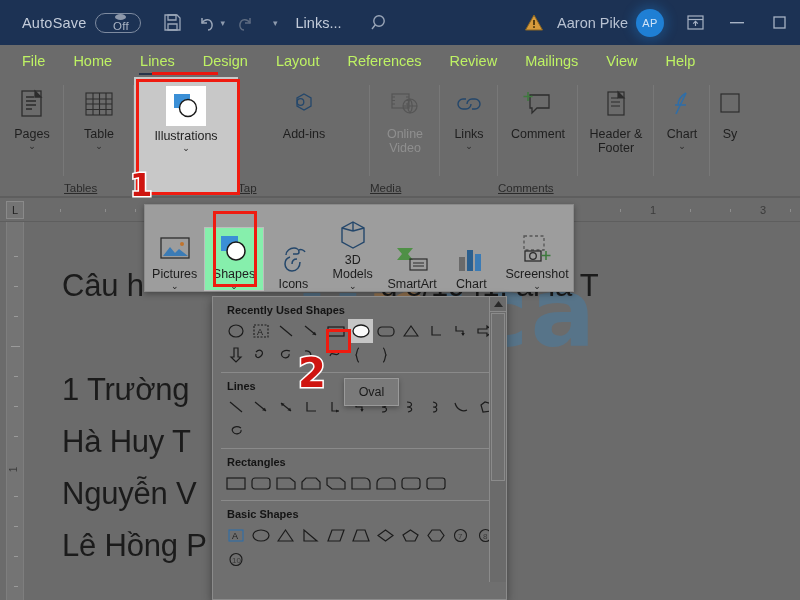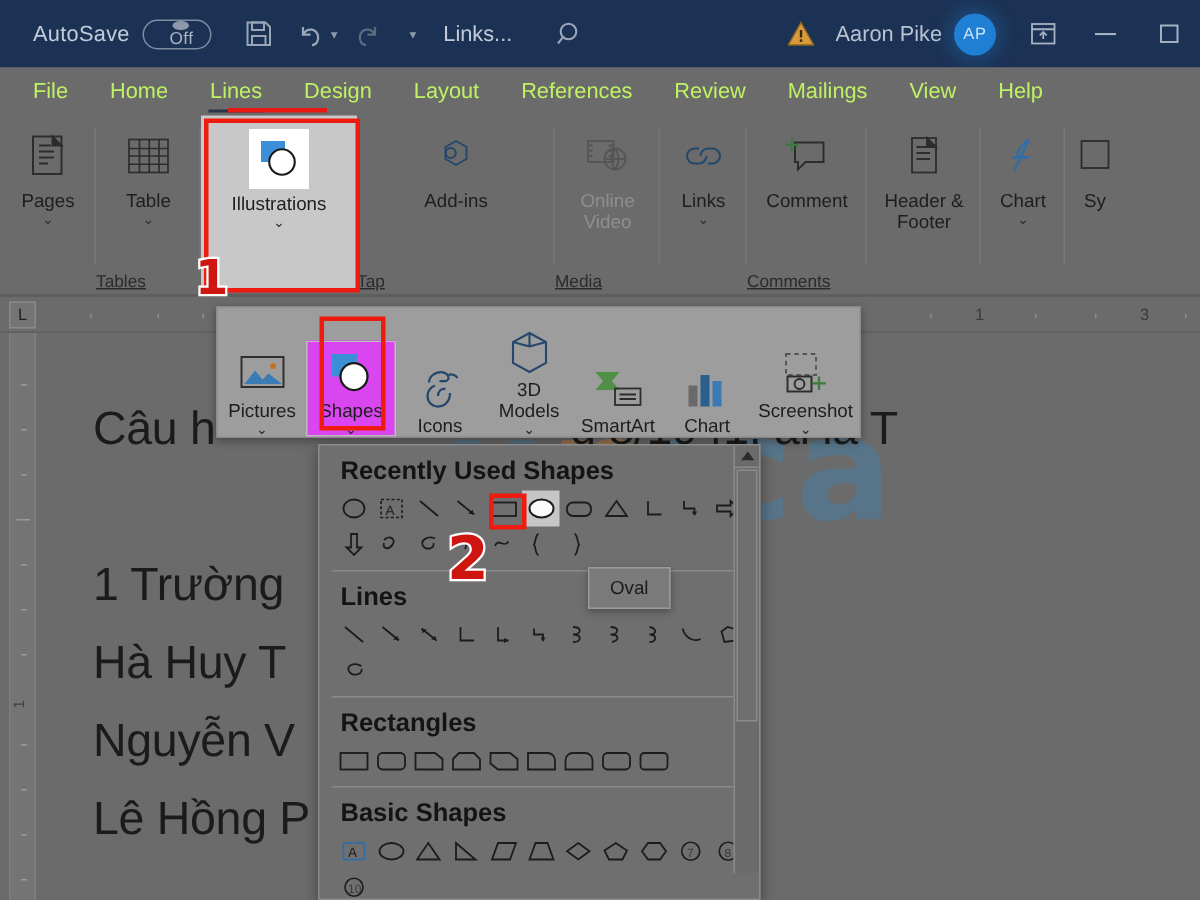--- a/index.html
+++ b/index.html
@@ -110,46 +110,45 @@
   .illus-panel{
     position:absolute; left:144px; top:204px; width:430px; height:88px;
     background:#9d9d9d; border:1px solid #8a8a8a;
     display:flex; align-items:flex-end; padding-top:2px;
     box-shadow:0 2px 6px rgba(0,0,0,.35);
   }
   .ip-btn{ display:flex; flex-direction:column; align-items:center; width:61px; padding-top:4px;}
   .ip-ico{ width:36px;height:36px;display:flex;align-items:center;justify-content:center;}
   .ip-lbl{ font-size:12.5px; color:#1d1d1d; text-align:center; line-height:14px;}
   .ip-dn{ font-size:9px; color:#222; line-height:10px;}
-  .ip-btn.sel{ background:#d946ef; box-shadow:inset 0 0 0 1px #bdbdbd; }
+  .ip-btn.sel{ background:#86efac; box-shadow:inset 0 0 0 1px #bdbdbd; }
   
   .shapes{
     position:absolute; left:212px; top:296px; width:295px; height:304px;
     background:#6f6f6f; border:1px solid #8b8b8b;
     box-shadow:0 3px 9px rgba(0,0,0,.4);
     overflow:hidden;
   }
-  .sec-title{ font-size:17px; font-weight:bold; color:#141414; padding:7px 0 3px 14px;}
+  .sec-title{ font-size:11px; font-weight:bold; color:#141414; padding:7px 0 3px 14px;}
   .srow{ display:flex; flex-wrap:wrap; padding:0 6px 0 10px; }
   .scell{ width:25px;height:24px; display:flex; align-items:center; justify-content:center;}
   .scell.sel2{ background:#c6c6c6; }
   .divider{ height:1px; background:#8a8a8a; margin:5px 10px 0 8px;}
   .sbar{
     position:absolute; right:0; top:0; width:17px; height:285px; background:#6b6b6b;
     border-left:1px solid #8b8b8b;
   }
   .sbar .up{ height:15px; display:flex; align-items:center; justify-content:center; border-bottom:1px solid #8b8b8b;}
   .sbar .thumb{ position:absolute; left:1px; right:1px; top:16px; height:168px; background:#6f6f6f; border:1px solid #8b8b8b;}
   
   .tip{
     position:absolute; left:344px; top:378px; width:55px; height:28px;
     background:#7a7a7a; border:1px solid #9a9a9a;
     font-size:12.5px; color:#1a1a1a; display:flex; align-items:center; justify-content:center;
     box-shadow:0 2px 5px rgba(0,0,0,.3);
-    margin-left:48px;
   }
   
   .anno{ position:absolute; border:3px solid #ef1b10; pointer-events:none; }
   .a1{ left:136px; top:79px;  width:104px; height:116px; }
   .a2{ left:213px; top:211px; width:44px;  height:76px;  }
   .a3{ left:326px; top:329px; width:25px;  height:24px;  }
   .badge{
     position:absolute; font-family:"DejaVu Sans", sans-serif; font-weight:bold;
     color:#cf1510; -webkit-text-stroke:3px #fff; paint-order:stroke fill;
     pointer-events:none; user-select:none;

